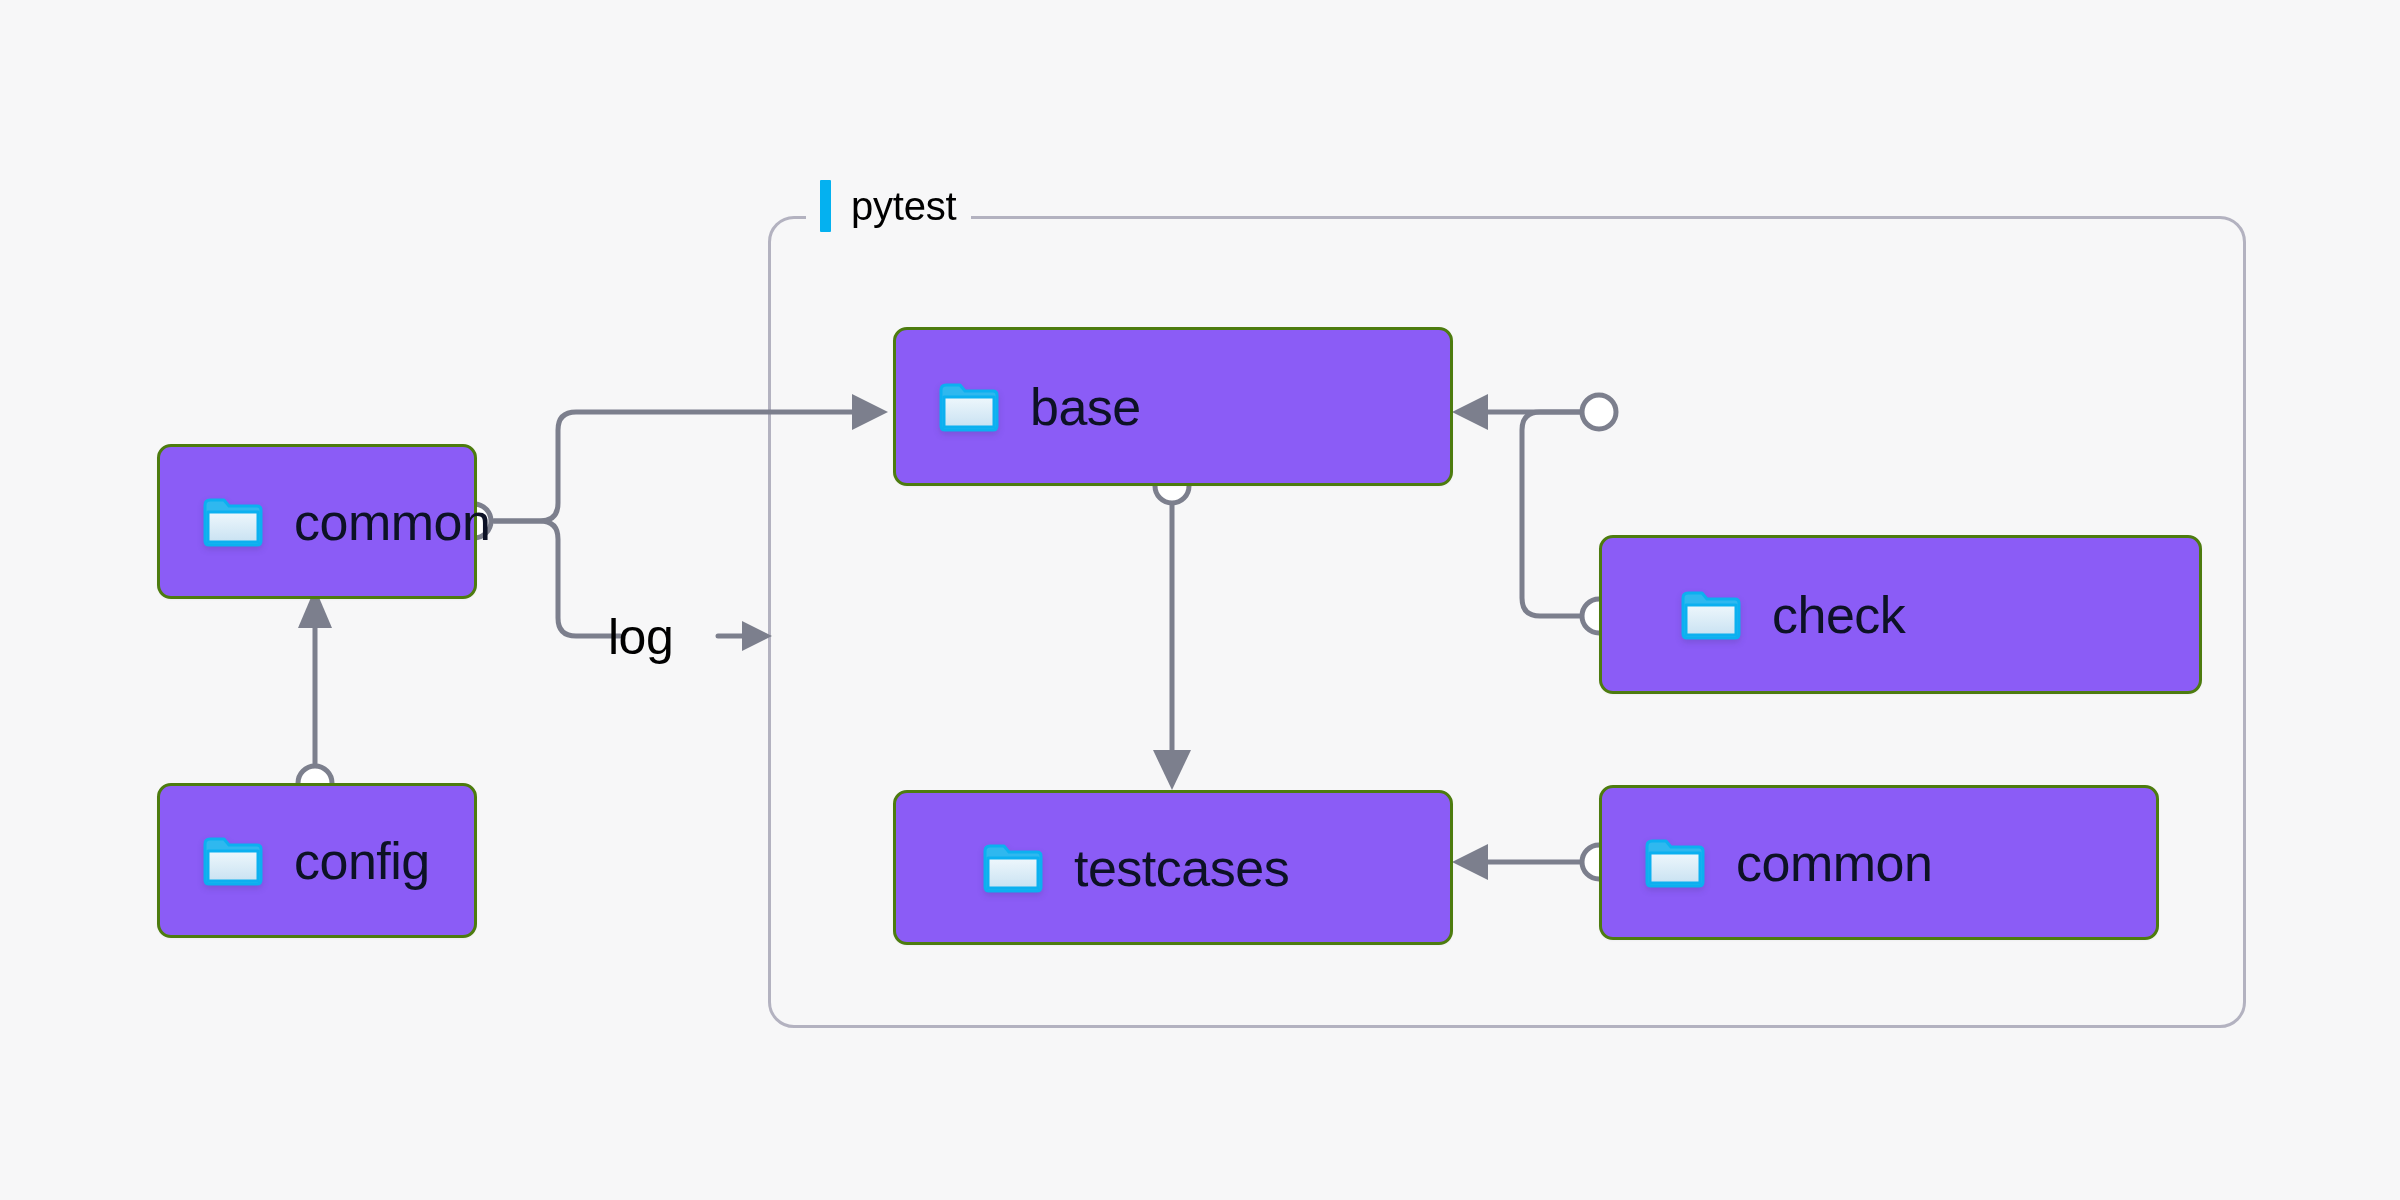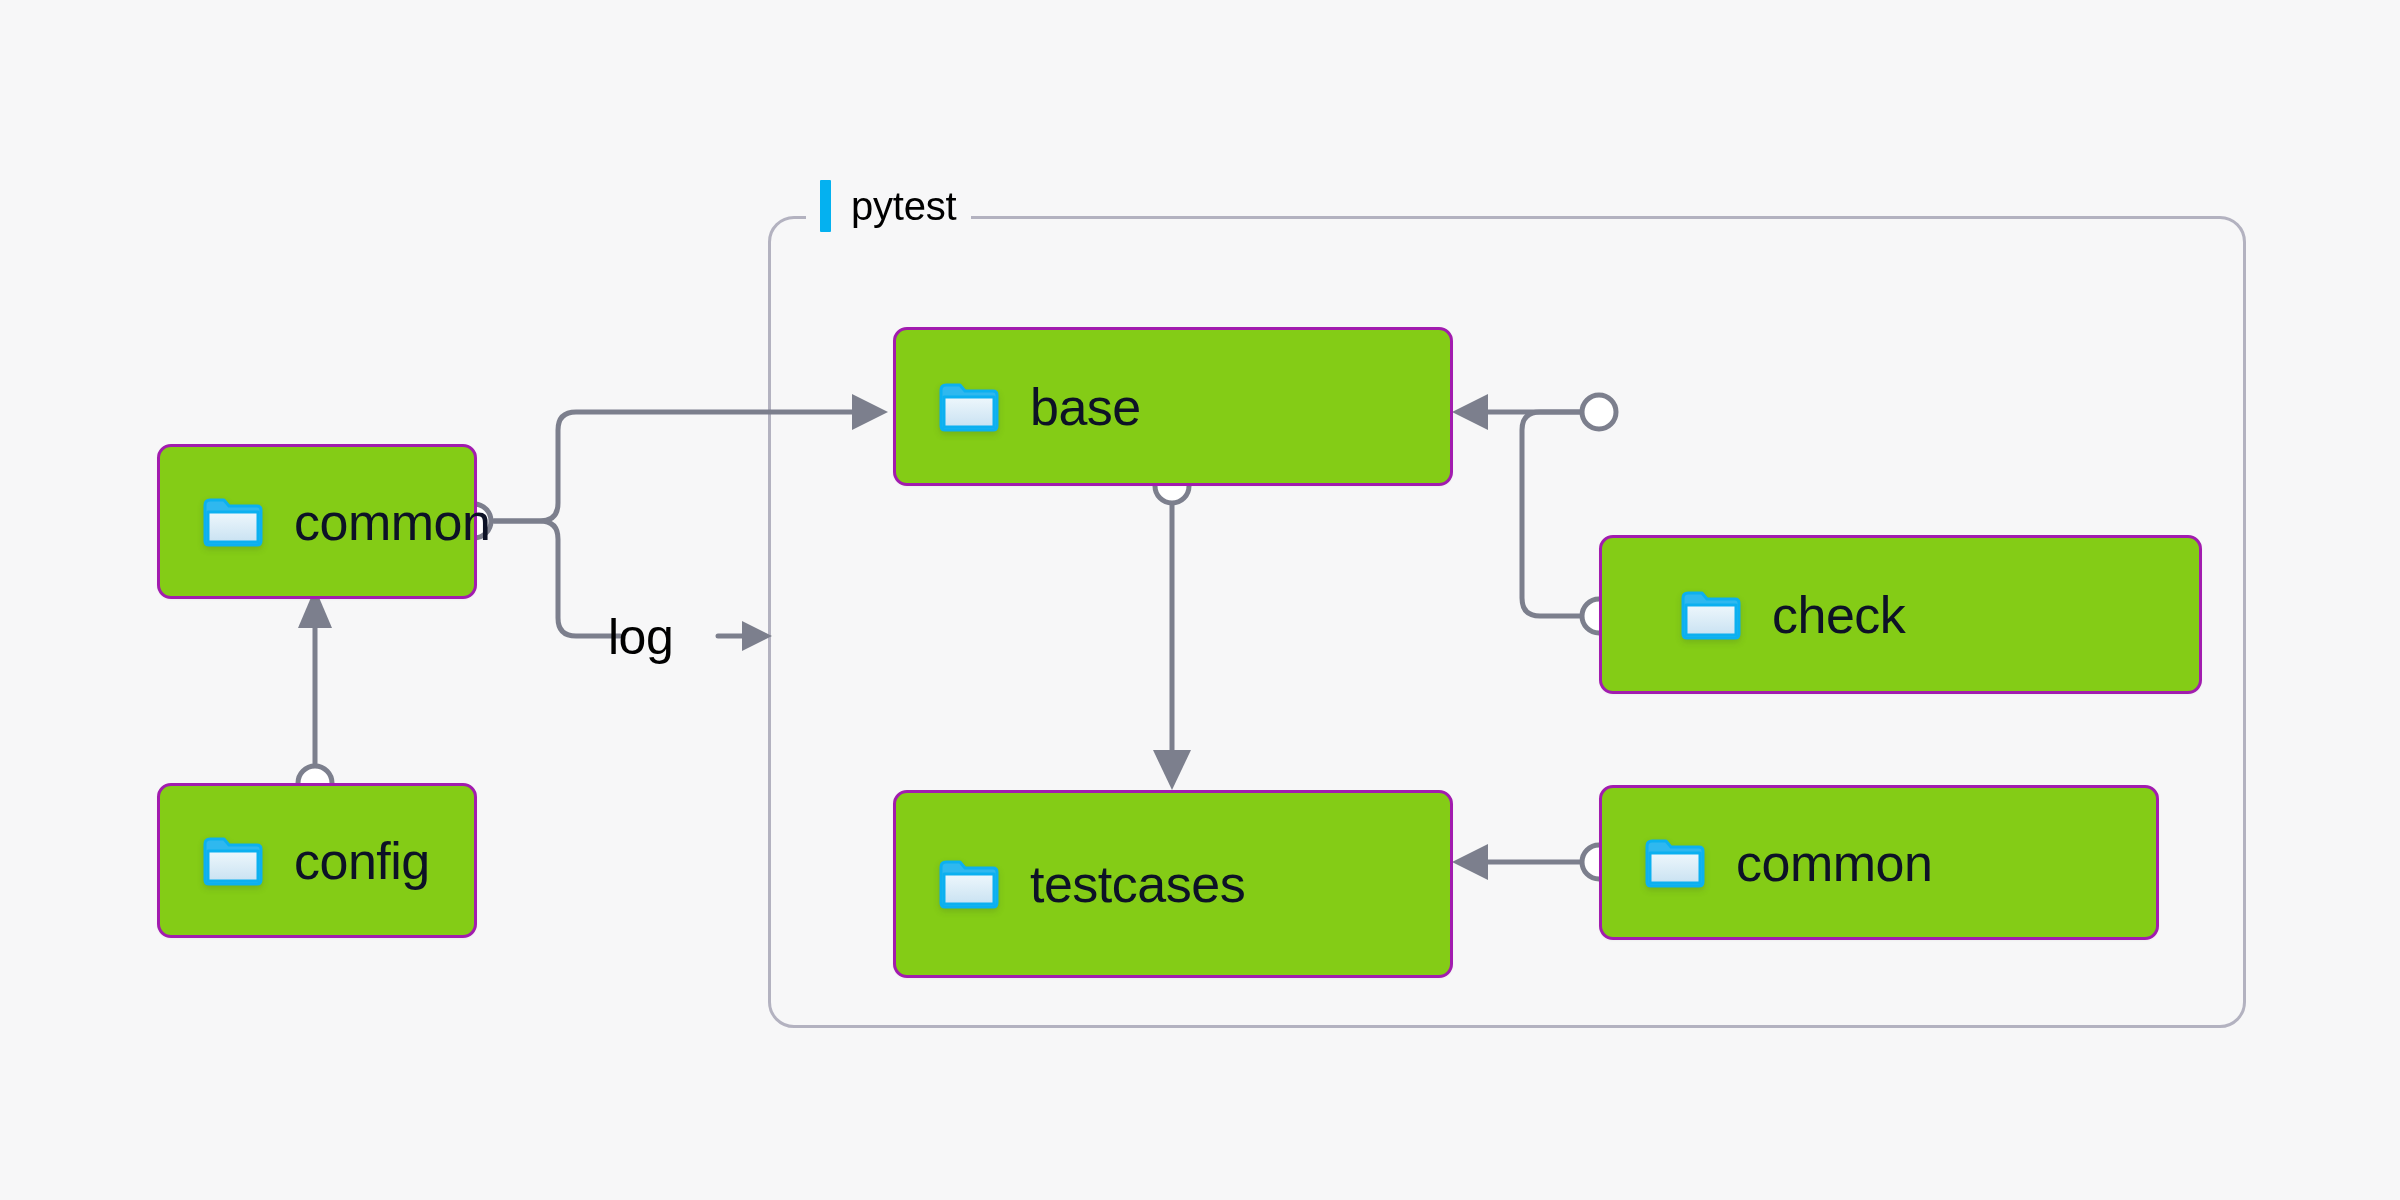--- a/index.html
+++ b/index.html
@@ -71,22 +71,22 @@
     font-size: 40px;
     color: #000000;
     letter-spacing: -0.2px;
     white-space: nowrap;
   }
 
   
   .node {
     position: absolute;
     box-sizing: border-box;
-    background: #84cc16;
-    border: 3px solid #a21caf;
+    background: #8b5cf6;
+    border: 3px solid #4d7c0f;
     border-radius: 14px;
     display: flex;
     align-items: center;
     box-shadow: 0 1px 2px rgba(20,26,46,0.035);
   }
   .node-inner {
     display: flex;
     align-items: center;
     gap: 30px;
     padding-left: 42px;
@@ -210,21 +210,21 @@
   <div class="node" style="left:893px; top:327px; width:560px; height:159px;">
     <div class="node-inner">
       <svg class="folder-icon" viewBox="0 0 62 52">
         <path d="M3 9 Q3 4 8 4 L22 4 L27 10 L55 10 Q59 10 59 14 L59 45 Q59 49 55 49 L7 49 Q3 49 3 45 Z" fill="#2fb8ef" stroke="#0cb0f0" stroke-width="3" stroke-linejoin="round"></path>
         <path d="M6 16 L56 16 L56 46 L6 46 Z" fill="url(#folderGrad)" stroke="#0cb0f0" stroke-width="3" stroke-linejoin="round"></path>
       </svg>
       <span class="node-label">base</span>
     </div>
   </div>
 
-  <div class="node" style="left:893px; top:790px; width:560px; height:188px;">
+  <div class="node" style="left:893px; top:790px; width:560px; height:155px;padding-left:44px;">
     <div class="node-inner">
       <svg class="folder-icon" viewBox="0 0 62 52">
         <path d="M3 9 Q3 4 8 4 L22 4 L27 10 L55 10 Q59 10 59 14 L59 45 Q59 49 55 49 L7 49 Q3 49 3 45 Z" fill="#2fb8ef" stroke="#0cb0f0" stroke-width="3" stroke-linejoin="round"></path>
         <path d="M6 16 L56 16 L56 46 L6 46 Z" fill="url(#folderGrad)" stroke="#0cb0f0" stroke-width="3" stroke-linejoin="round"></path>
       </svg>
       <span class="node-label">testcases</span>
     </div>
   </div>
 
 

